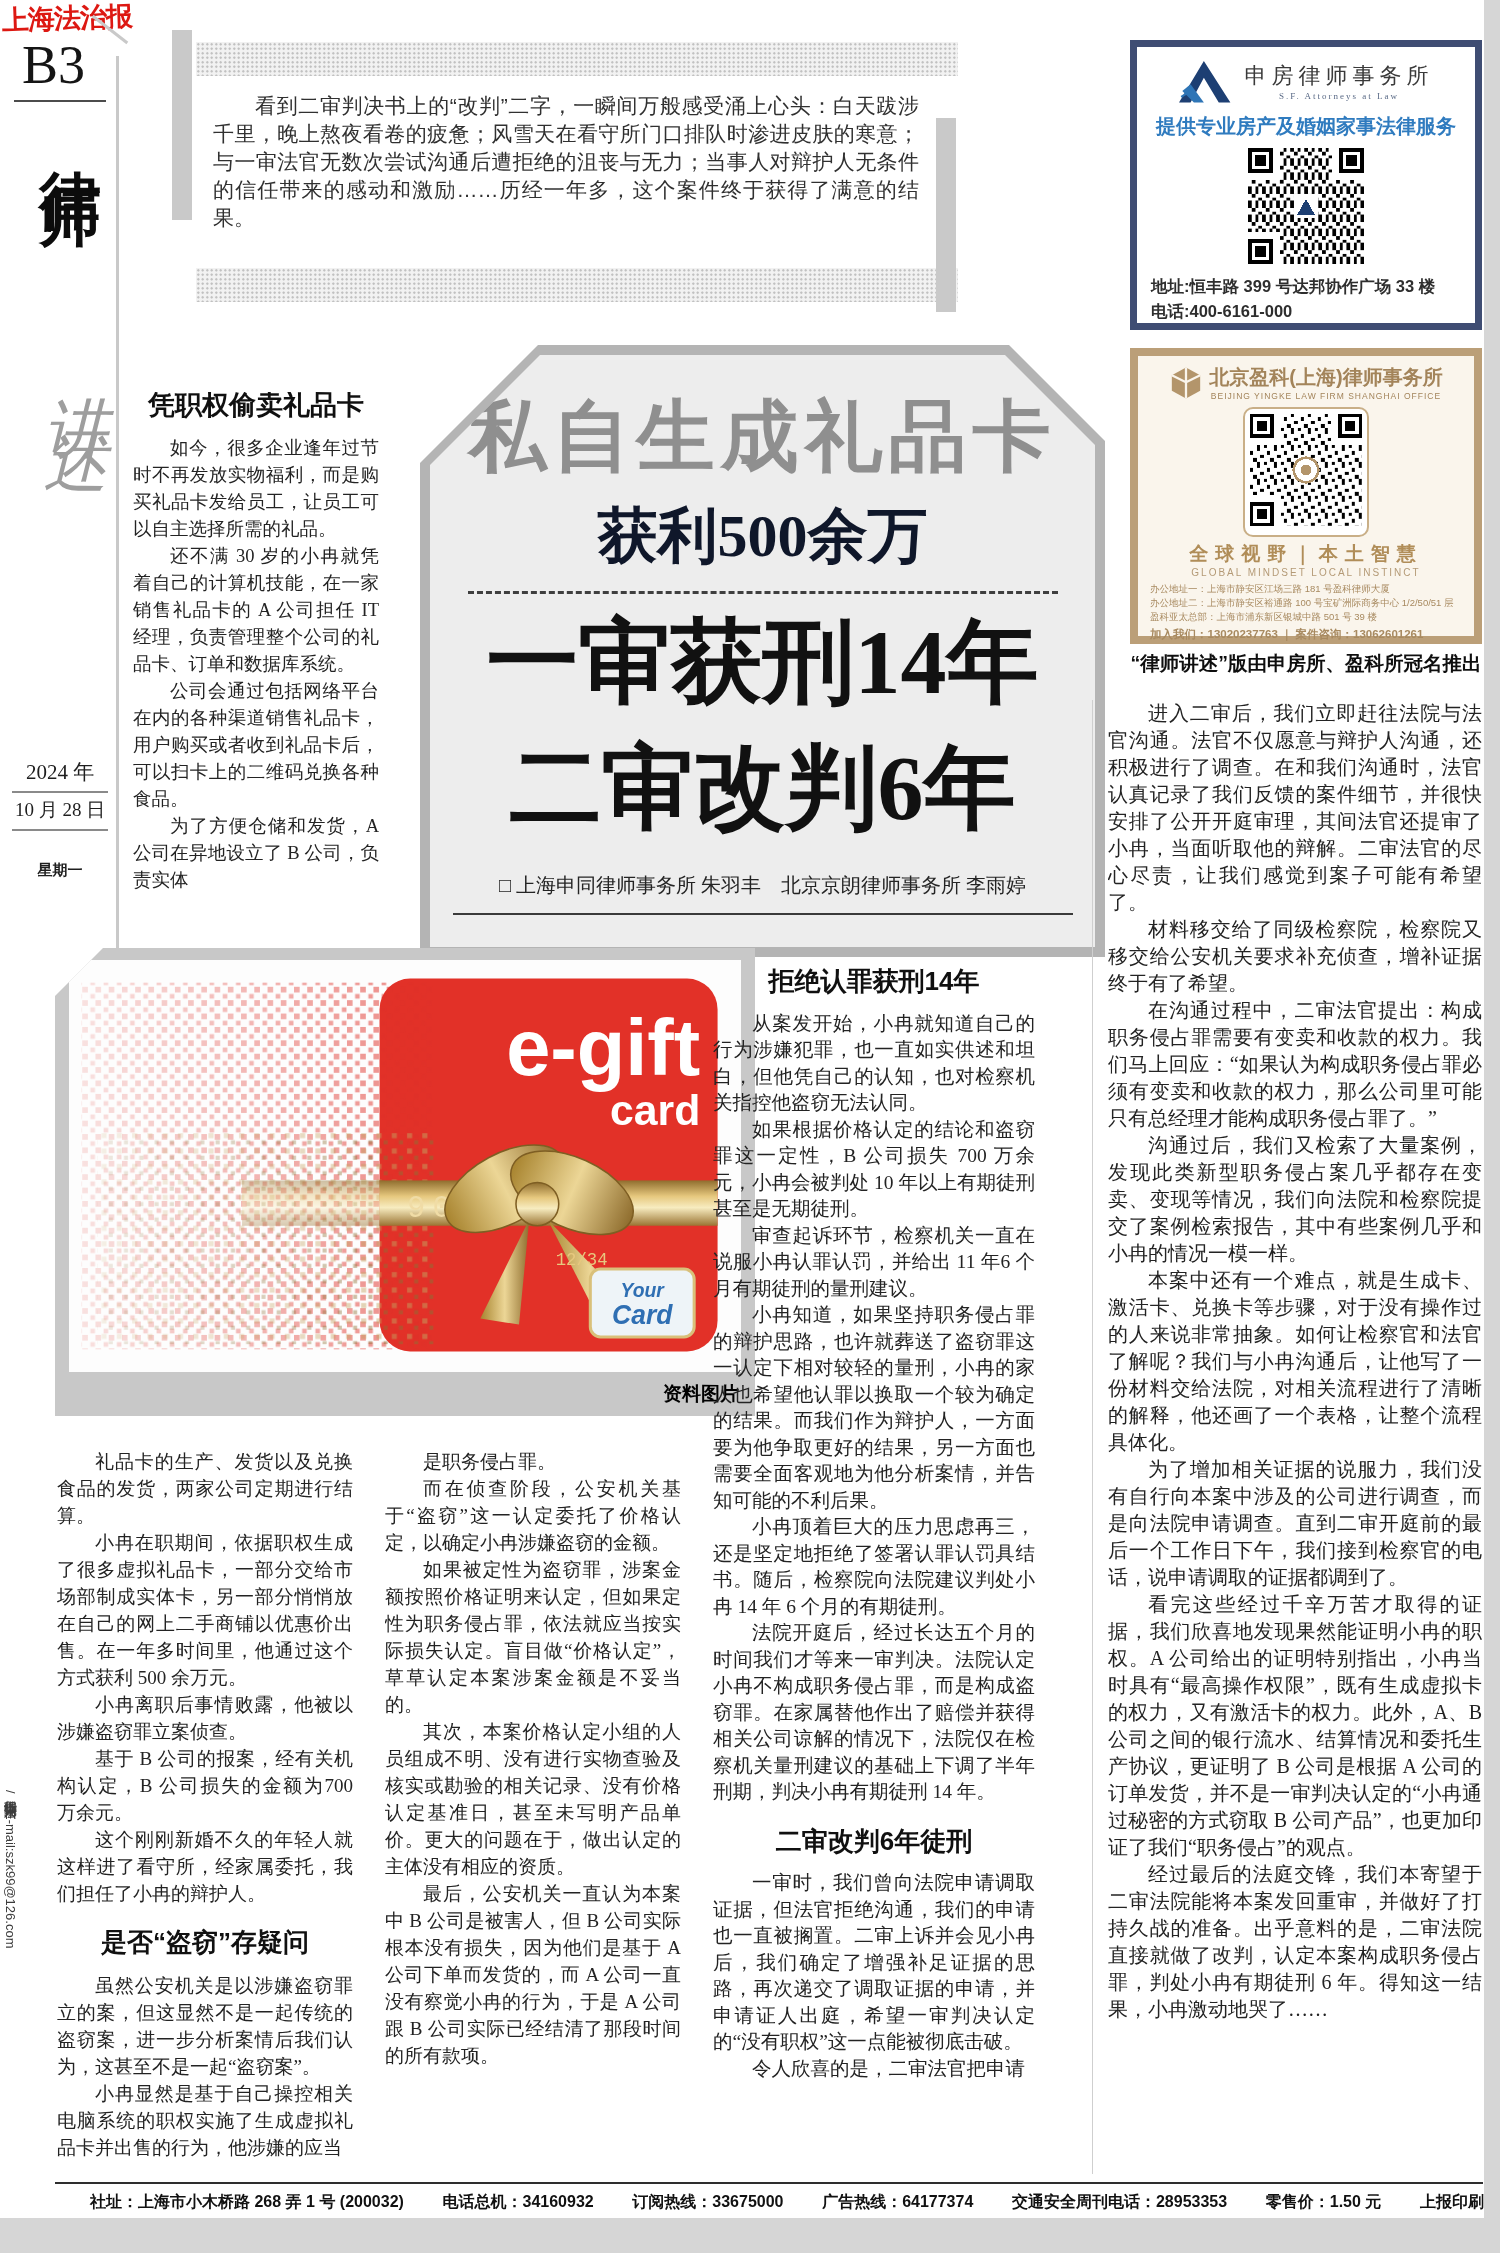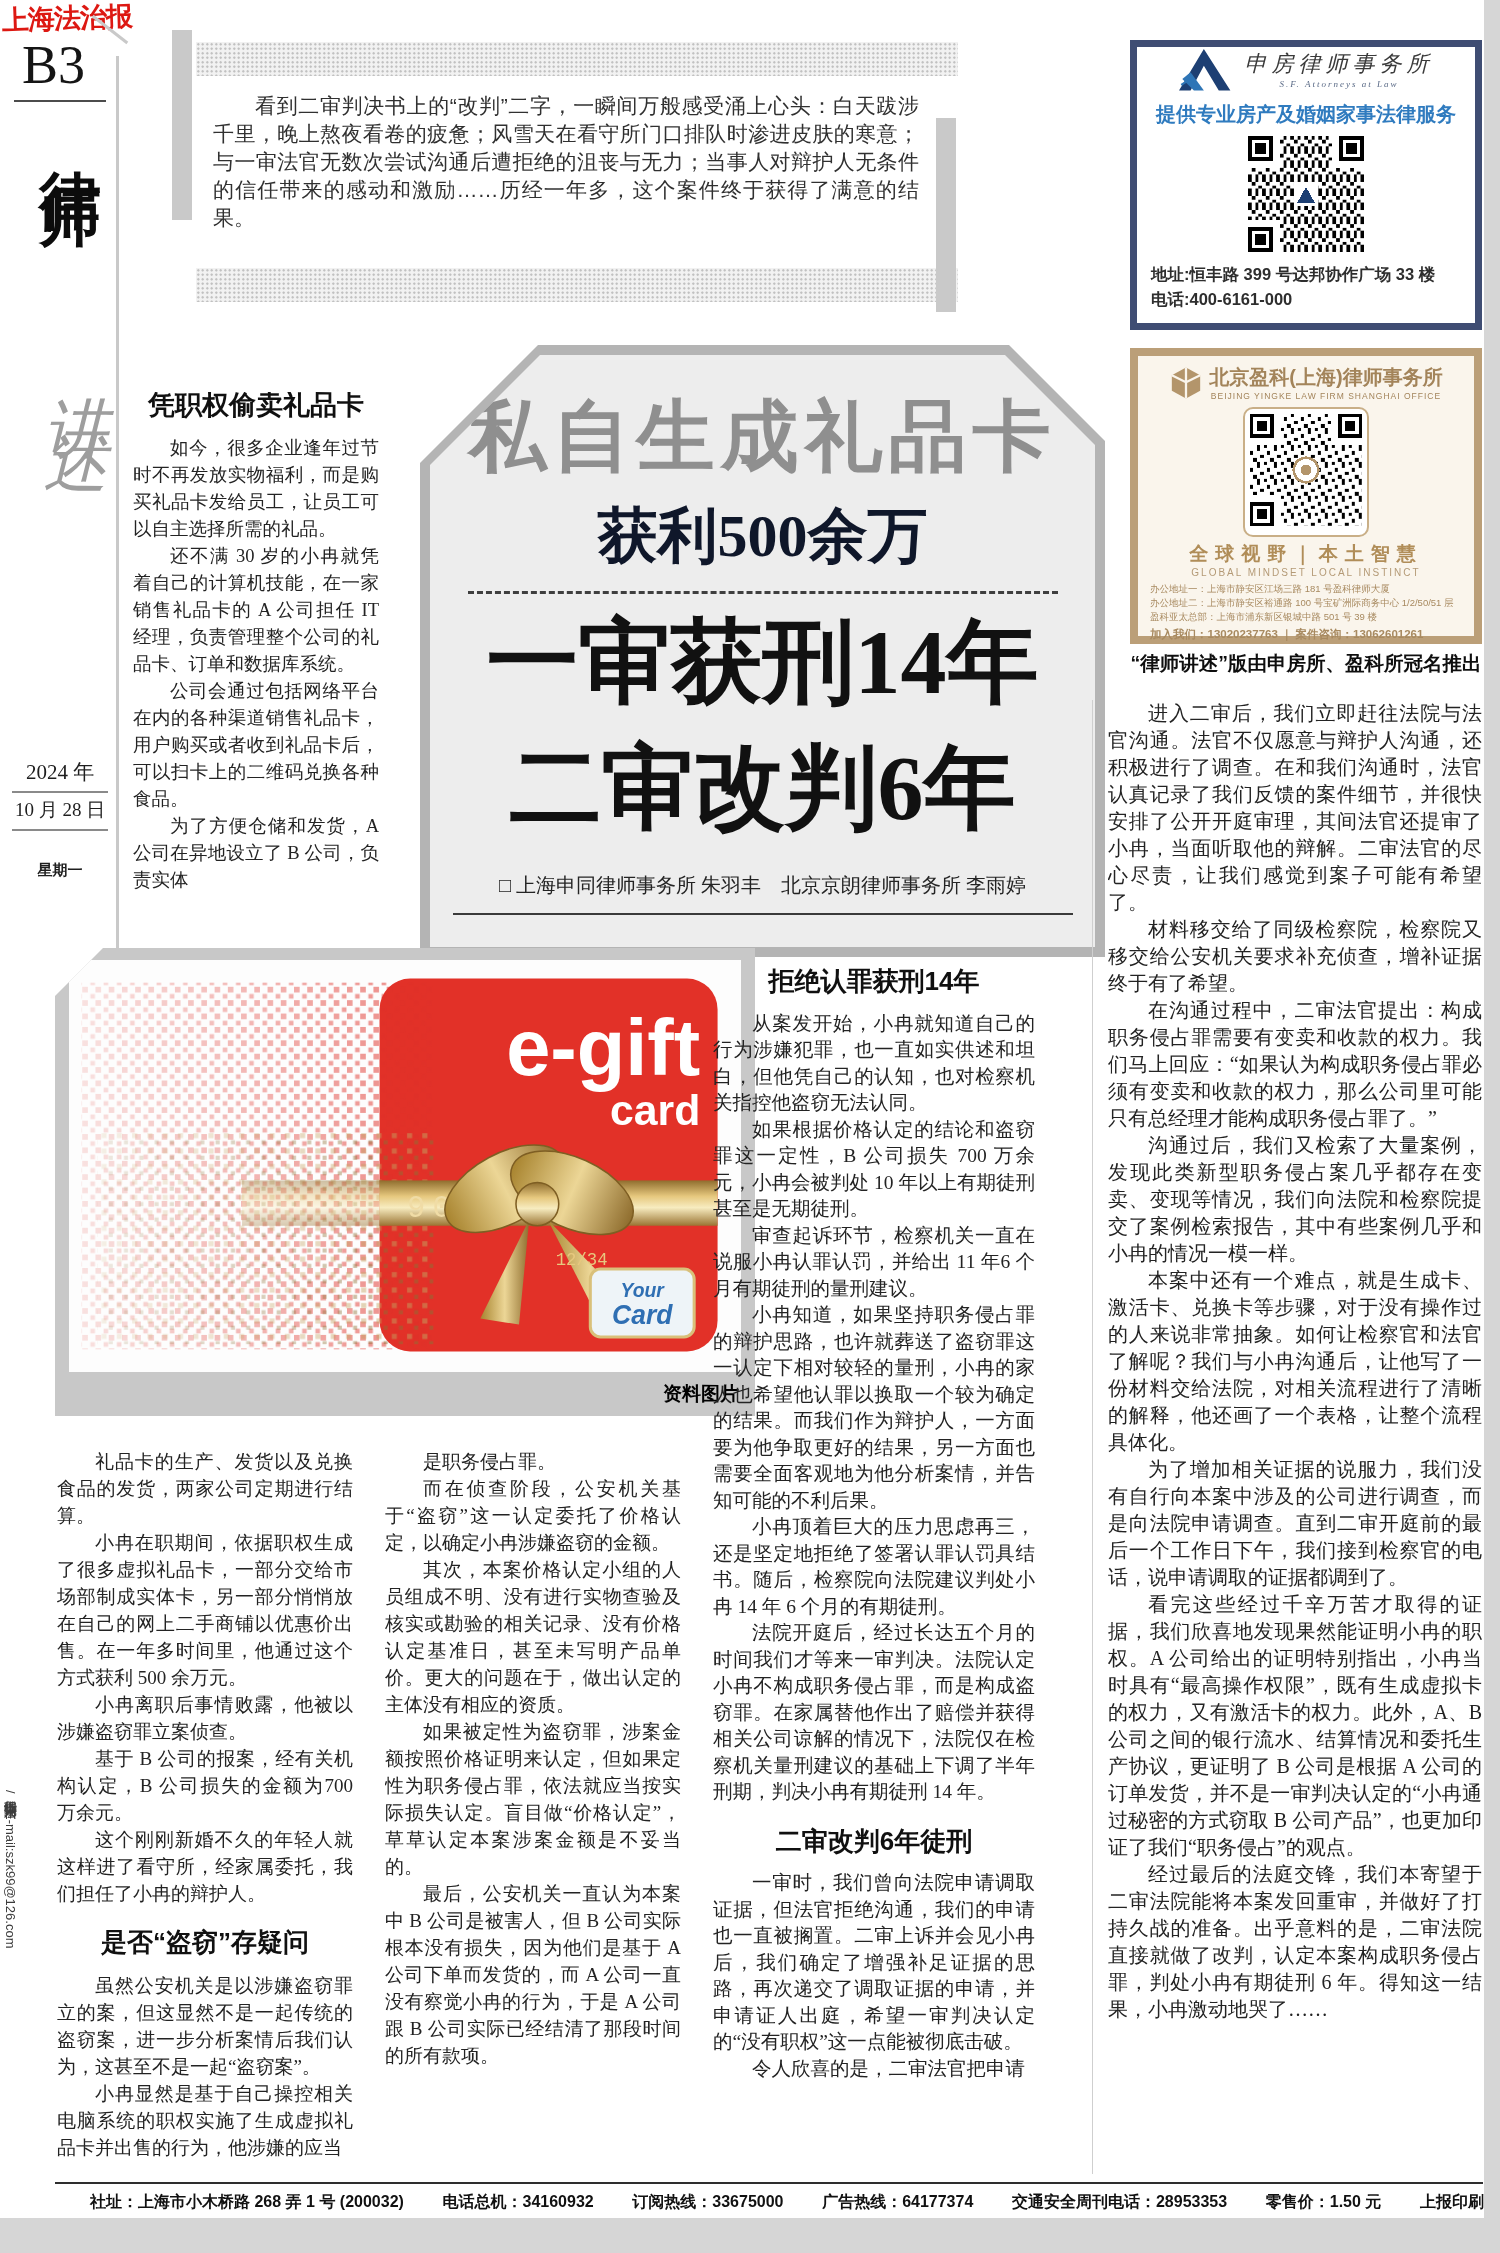--- a/index.html
+++ b/index.html
@@ -67,21 +67,21 @@
   
   .photo-box{left:55px;top:948px;width:700px;height:468px;background:#c8c8c8;
      clip-path:polygon(48px 0,100% 0,100% 100%,0 100%,0 48px);}
   .photo-inner{position:absolute;left:14px;top:12px;right:14px;bottom:44px;background:#fdfdfd;}
   .photo-cap{position:absolute;right:16px;bottom:9px;font-size:19px;font-weight:700;color:#000000;
      font-family:"Liberation Sans",sans-serif;}
 
   
   .ad1{left:1130px;top:40px;width:352px;height:290px;border:7px solid #3f4d73;background:#fff;
        box-sizing:border-box;text-align:center;}
-  .ad1-logo-row{display:flex;align-items:center;justify-content:center;gap:8px;font-style:italic;}
+  .ad1-logo-row{display:flex;align-items:center;justify-content:center;gap:8px;margin-top:12px;}
   .ad1-name{font-size:22px;letter-spacing:5px;color:#3a3a3a;}
   .ad1-en{font-size:9px;color:#5a6a86;letter-spacing:2px;}
   .ad1-tag{margin-top:10px;font-size:20px;font-weight:700;color:#2f7bbf;
            font-family:"Liberation Sans",sans-serif;}
   .ad1-addr{margin:6px 14px 0;text-align:left;font-size:16.5px;font-weight:700;color:#2e2e2e;
             line-height:25px;font-family:"Liberation Sans",sans-serif;}
   .ad2{left:1130px;top:348px;width:352px;height:296px;border:8px solid #bb9f78;background:#faf5ec;
        box-sizing:border-box;text-align:center;}
   .ad2-head{display:flex;align-items:center;justify-content:center;gap:6px;margin-top:8px;}
   .ad2-name{font-size:20px;font-weight:800;color:#a3845a;font-family:"Liberation Sans",sans-serif;}
@@ -213,22 +213,22 @@
     <p>基于 B 公司的报案，经有关机构认定，B 公司损失的金额为700 万余元。</p>
     <p>这个刚刚新婚不久的年轻人就这样进了看守所，经家属委托，我们担任了小冉的辩护人。</p>
     <div class="subhead">是否“盗窃”存疑问</div>
     <p>虽然公安机关是以涉嫌盗窃罪立的案，但这显然不是一起传统的盗窃案，进一步分析案情后我们认为，这甚至不是一起“盗窃案”。</p>
     <p>小冉显然是基于自己操控相关电脑系统的职权实施了生成虚拟礼品卡并出售的行为，他涉嫌的应当</p>
   </div>
 
   <div class="abs col col2">
     <p>是职务侵占罪。</p>
     <p>而在侦查阶段，公安机关基于“盗窃”这一认定委托了价格认定，以确定小冉涉嫌盗窃的金额。</p>
+    <p>如果被定性为盗窃罪，涉案金额按照价格证明来认定，但如果定性为职务侵占罪，依法就应当按实际损失认定。盲目做“价格认定”，草草认定本案涉案金额是不妥当的。</p>
     <p>其次，本案价格认定小组的人员组成不明、没有进行实物查验及核实或勘验的相关记录、没有价格认定基准日，甚至未写明产品单价。更大的问题在于，做出认定的主体没有相应的资质。</p>
-    <p>如果被定性为盗窃罪，涉案金额按照价格证明来认定，但如果定性为职务侵占罪，依法就应当按实际损失认定。盲目做“价格认定”，草草认定本案涉案金额是不妥当的。</p>
     <p>最后，公安机关一直认为本案中 B 公司是被害人，但 B 公司实际根本没有损失，因为他们是基于 A 公司下单而发货的，而 A 公司一直没有察觉小冉的行为，于是 A 公司跟 B 公司实际已经结清了那段时间的所有款项。</p>
   </div>
 
   <div class="abs col col3">
     <div class="subhead" style="margin-top:0;">拒绝认罪获刑14年</div>
     <p>从案发开始，小冉就知道自己的行为涉嫌犯罪，也一直如实供述和坦白，但他凭自己的认知，也对检察机关指控他盗窃无法认同。</p>
     <p>如果根据价格认定的结论和盗窃罪这一定性，B 公司损失 700 万余元，小冉会被判处 10 年以上有期徒刑甚至是无期徒刑。</p>
     <p>审查起诉环节，检察机关一直在说服小冉认罪认罚，并给出 11 年6 个月有期徒刑的量刑建议。</p>
     <p>小冉知道，如果坚持职务侵占罪的辩护思路，也许就葬送了盗窃罪这一认定下相对较轻的量刑，小冉的家人也希望他认罪以换取一个较为确定的结果。而我们作为辩护人，一方面要为他争取更好的结果，另一方面也需要全面客观地为他分析案情，并告知可能的不利后果。</p>
     <p>小冉顶着巨大的压力思虑再三，还是坚定地拒绝了签署认罪认罚具结书。随后，检察院向法院建议判处小冉 14 年 6 个月的有期徒刑。</p>

